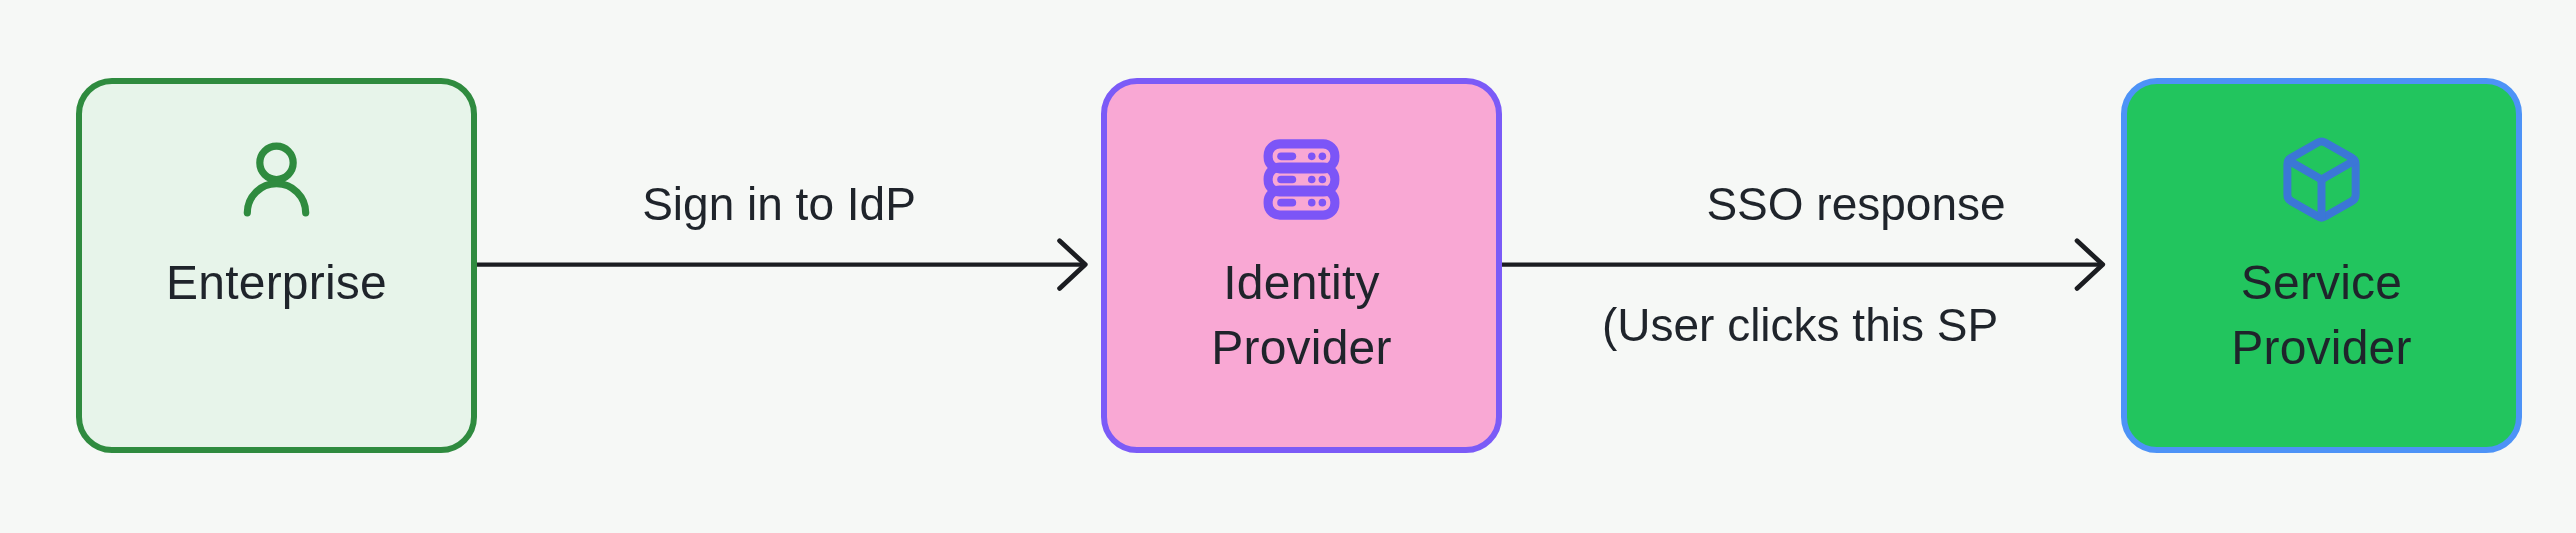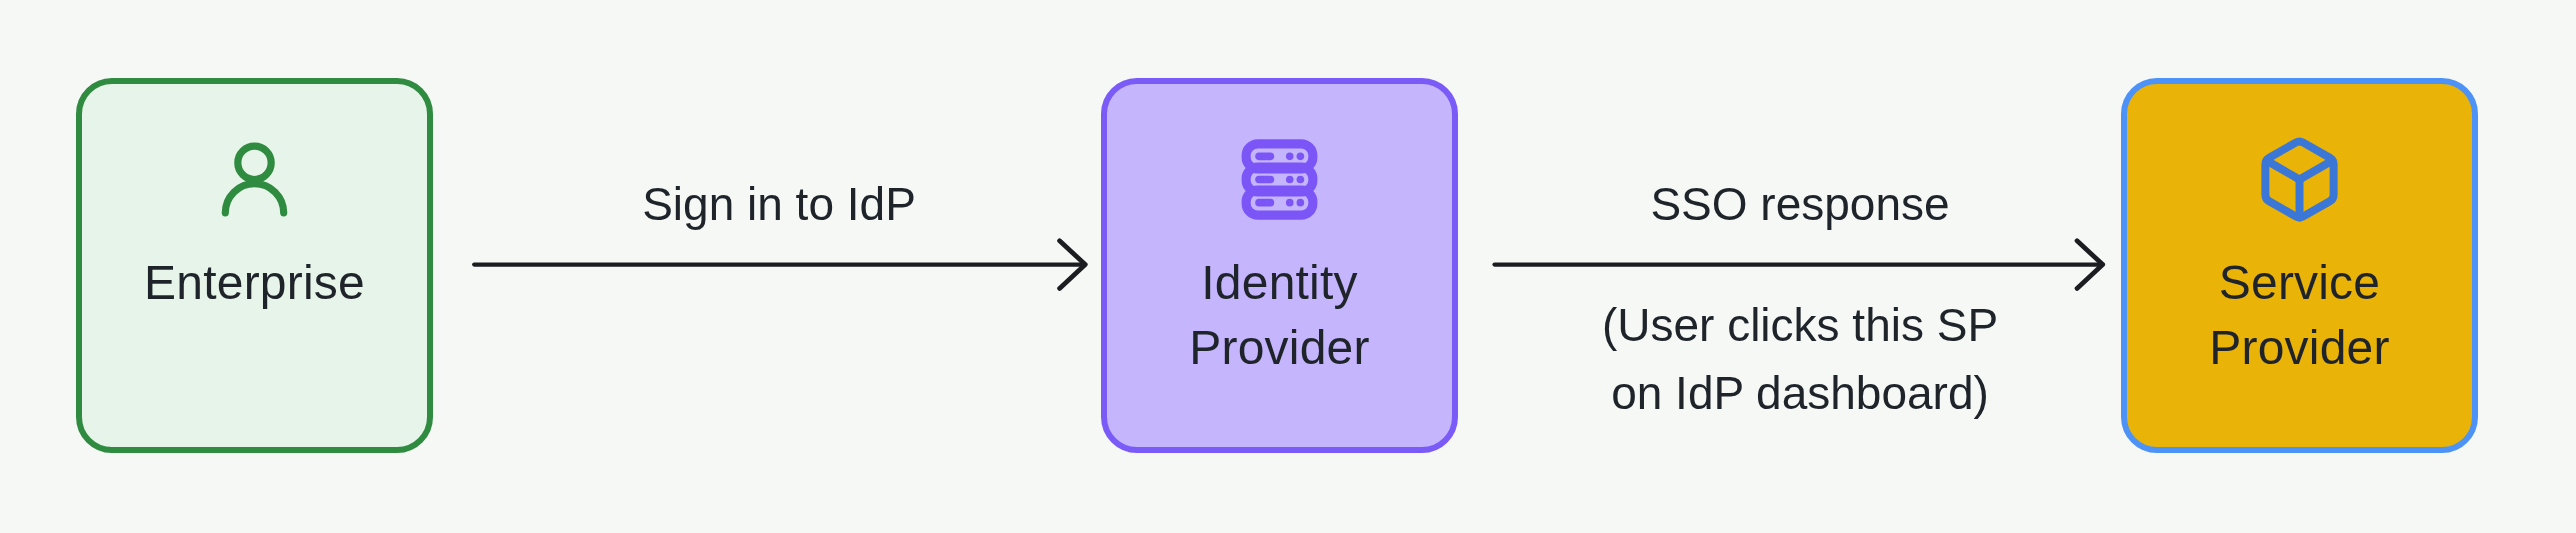--- a/index.html
+++ b/index.html
@@ -29,33 +29,33 @@
   .arrow-head {
     stroke: #1B1D21;
     stroke-width: 5;
     fill: none;
     stroke-linecap: round;
     stroke-linejoin: round;
   }
   .node {
     position: absolute;
     top: 78px;
-    width: 357px;
+    width: 401px;
     height: 375px;
     box-sizing: border-box;
     border-radius: 36px;
     border: 6.7px solid;
     display: flex;
     flex-direction: column;
     align-items: center;
     padding-top: 50px;
   }
   .node-green  { left: 76px;   border-color: #2F8B3F; background: #E7F4EA; }
-  .node-purple { left: 1101px; border-color: #7B5BF7; background: #c4b5fd; }
-  .node-blue   { left: 2121px; border-color: #4D93F7; background: #eab308; }
+  .node-purple { left: 1101px; border-color: #7B5BF7; background: #f9a8d4; }
+  .node-blue   { left: 2121px; border-color: #4D93F7; background: #22c55e; }
   .node-icon {
     width: 91px;
     height: 91px;
     flex: 0 0 auto;
   }
   .node-label {
     margin-top: 25px;
     text-align: center;
     font-size: 48px;
     line-height: 65px;
@@ -143,21 +143,20 @@
       <path d="M12 22V12"></path>
     </svg>
     <div class="node-label">
       <div>Service</div>
       <div>Provider</div>
     </div>
   </div>
 
   <div class="edge-label" style="left:779px; top:179px;">Sign in to IdP</div>
 
-  <div class="edge-label" style="left:1800px; top:179px;">SSO response</div>
+  <div class="edge-label" style="left:1856px; top:179px;">SSO response</div>
 
   <div class="edge-sublabel" style="left:1800px; top:291px;">
     <div>(User clicks this SP</div>
-    <div>on IdP dashboard)</div>
   </div>
 
 </div>
 
 
 </body></html>

